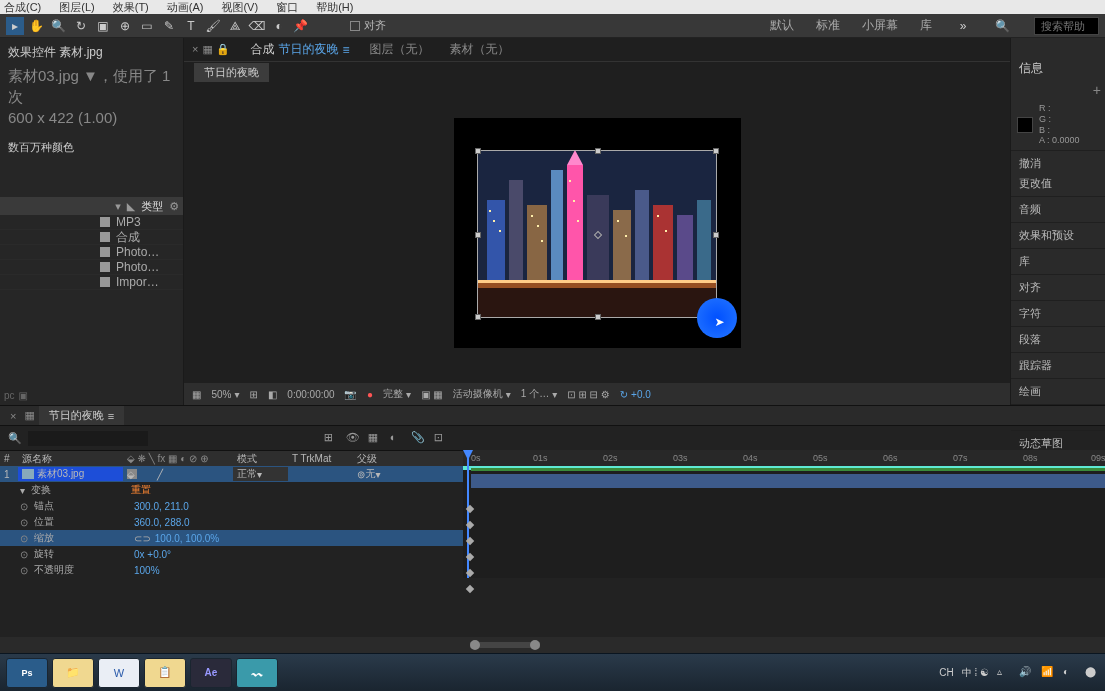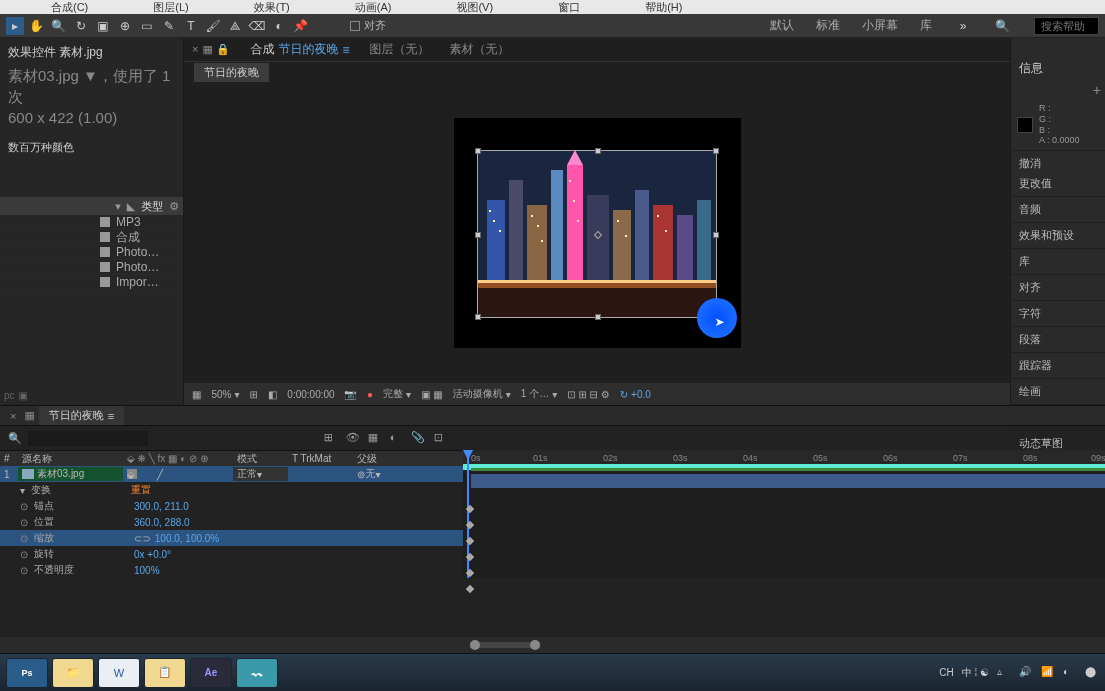--- a/index.html
+++ b/index.html
@@ -1,20 +1,20 @@
 <!DOCTYPE html>
 <html><head>
 <meta charset="utf-8">
 <style>
 * { margin: 0; padding: 0; box-sizing: border-box; font-family: "Microsoft YaHei", Arial, sans-serif; }
 body { background: #1a1a1a; color: #b8b8b8; font-size: 11px; width: 1105px; height: 691px; overflow: hidden; position: relative; }
 
 
 .menu-bar { height: 14px; background: #e8e8e8; color: #333; display: flex; align-items: center; padding: 0 4px; font-size: 11px; }
-.menu-item { margin-right: 18px; cursor: pointer; margin-left: 47px; }
+.menu-item { margin-right: 18px; cursor: pointer; }
 
 
 .toolbar { height: 24px; background: #383838; border-bottom: 1px solid #222; display: flex; align-items: center; padding: 0 6px; }
 .tool-group { display: flex; gap: 4px; align-items: center; }
 .tool-btn { width: 18px; height: 18px; display: flex; align-items: center; justify-content: center; cursor: pointer; color: #ccc; font-size: 12px; }
 .tool-btn.active { background: #2b5c8a; }
 .toolbar-right { margin-left: auto; display: flex; align-items: center; gap: 22px; color: #aaa; }
 .workspace-btn { cursor: pointer; font-size: 12px; }
 .search-box { background: #000000; border: 1px solid #444; color: #888; padding: 2px 6px; width: 65px; font-size: 11px; }
 
@@ -72,21 +72,21 @@
 .tl-col { padding: 0 4px; display: flex; align-items: center; font-size: 10px; }
 .tl-left { width: 463px; }
 .tl-right { flex: 1; background: #1e1e1e; position: relative; }
 .layer-row { height: 16px; display: flex; align-items: center; font-size: 10px; }
 .layer-row.selected { background: #2b5480; }
 .prop-row { height: 16px; display: flex; align-items: center; padding-left: 20px; font-size: 10px; color: #aaa; }
 .prop-name { width: 100px; }
 .prop-val { color: #5aa5e8; }
 .prop-val.orange { color: #ff8833; }
 .stopwatch { width: 10px; height: 10px; margin-right: 4px; color: #888; }
-.time-ruler { height: 20px; background: #282828; position: relative; border-bottom: 6px solid #5eead4; }
+.time-ruler { height: 20px; background: #282828; position: relative; border-bottom: 4px solid #5eead4; }
 .time-tick { position: absolute; top: 3px; font-size: 9px; color: #888; }
 .playhead { position: absolute; top: 0; bottom: 0; width: 2px; background: #4488ff; }
 .playhead::before { content: ''; position: absolute; top: 0; left: -4px; width: 10px; height: 10px; background: #4488ff; clip-path: polygon(0 0, 100% 0, 50% 100%); }
 .track-green { position: absolute; top: 18px; left: 8px; right: 0; height: 3px; background: #3a8a3a; }
 .track-blue { position: absolute; top: 24px; left: 8px; right: 0; height: 14px; background: #3d5a8a; }
 .kf { position: absolute; width: 6px; height: 6px; background: #aaa; transform: rotate(45deg); }
 .tl-bottom { height: 16px; background: #2a2a2a; display: flex; align-items: center; }
 .zoom-slider { margin-left: 470px; width: 70px; height: 6px; background: #444; position: relative; }
 
 
@@ -332,21 +332,21 @@
       <div class="tl-header-row">
         <div class="tl-col" style="width:18px;">#</div>
         <div class="tl-col" style="width:105px;">源名称</div>
         <div class="tl-col" style="width:110px; color:#888;text-align:right;">⬙ ❋ ╲ fx ▦ ◐ ⊘ ⊕</div>
         <div class="tl-col" style="width:55px;">模式</div>
         <div class="tl-col" style="width:65px;">T  TrkMat</div>
         <div class="tl-col" style="width:80px;">父级</div>
       </div>
       <div class="layer-row selected">
         <div class="tl-col" style="width:18px;">1</div>
-        <div class="tl-col" style="width:105px; background:#14532d;">
+        <div class="tl-col" style="width:105px; background:#1d4ed8;">
             <span style="width:12px;height:10px;background:#8ab;margin-right:3px;"></span>
             <span>素材03.jpg</span>
           </div>
         <div class="tl-col" style="width:110px;"><span style="width:10px;height:10px;background:#888;margin-right:20px;">⬙</span>╱</div>
         <div class="tl-col" style="width:55px; background:#333;"><span>正常</span> ▾</div>
         <div class="tl-col" style="width:65px;"></div>
         <div class="tl-col" style="width:80px;">⊚ <span>无</span> ▾</div>
       </div>
       <div class="prop-row">
         <span style="margin-right:6px;">▾</span>

